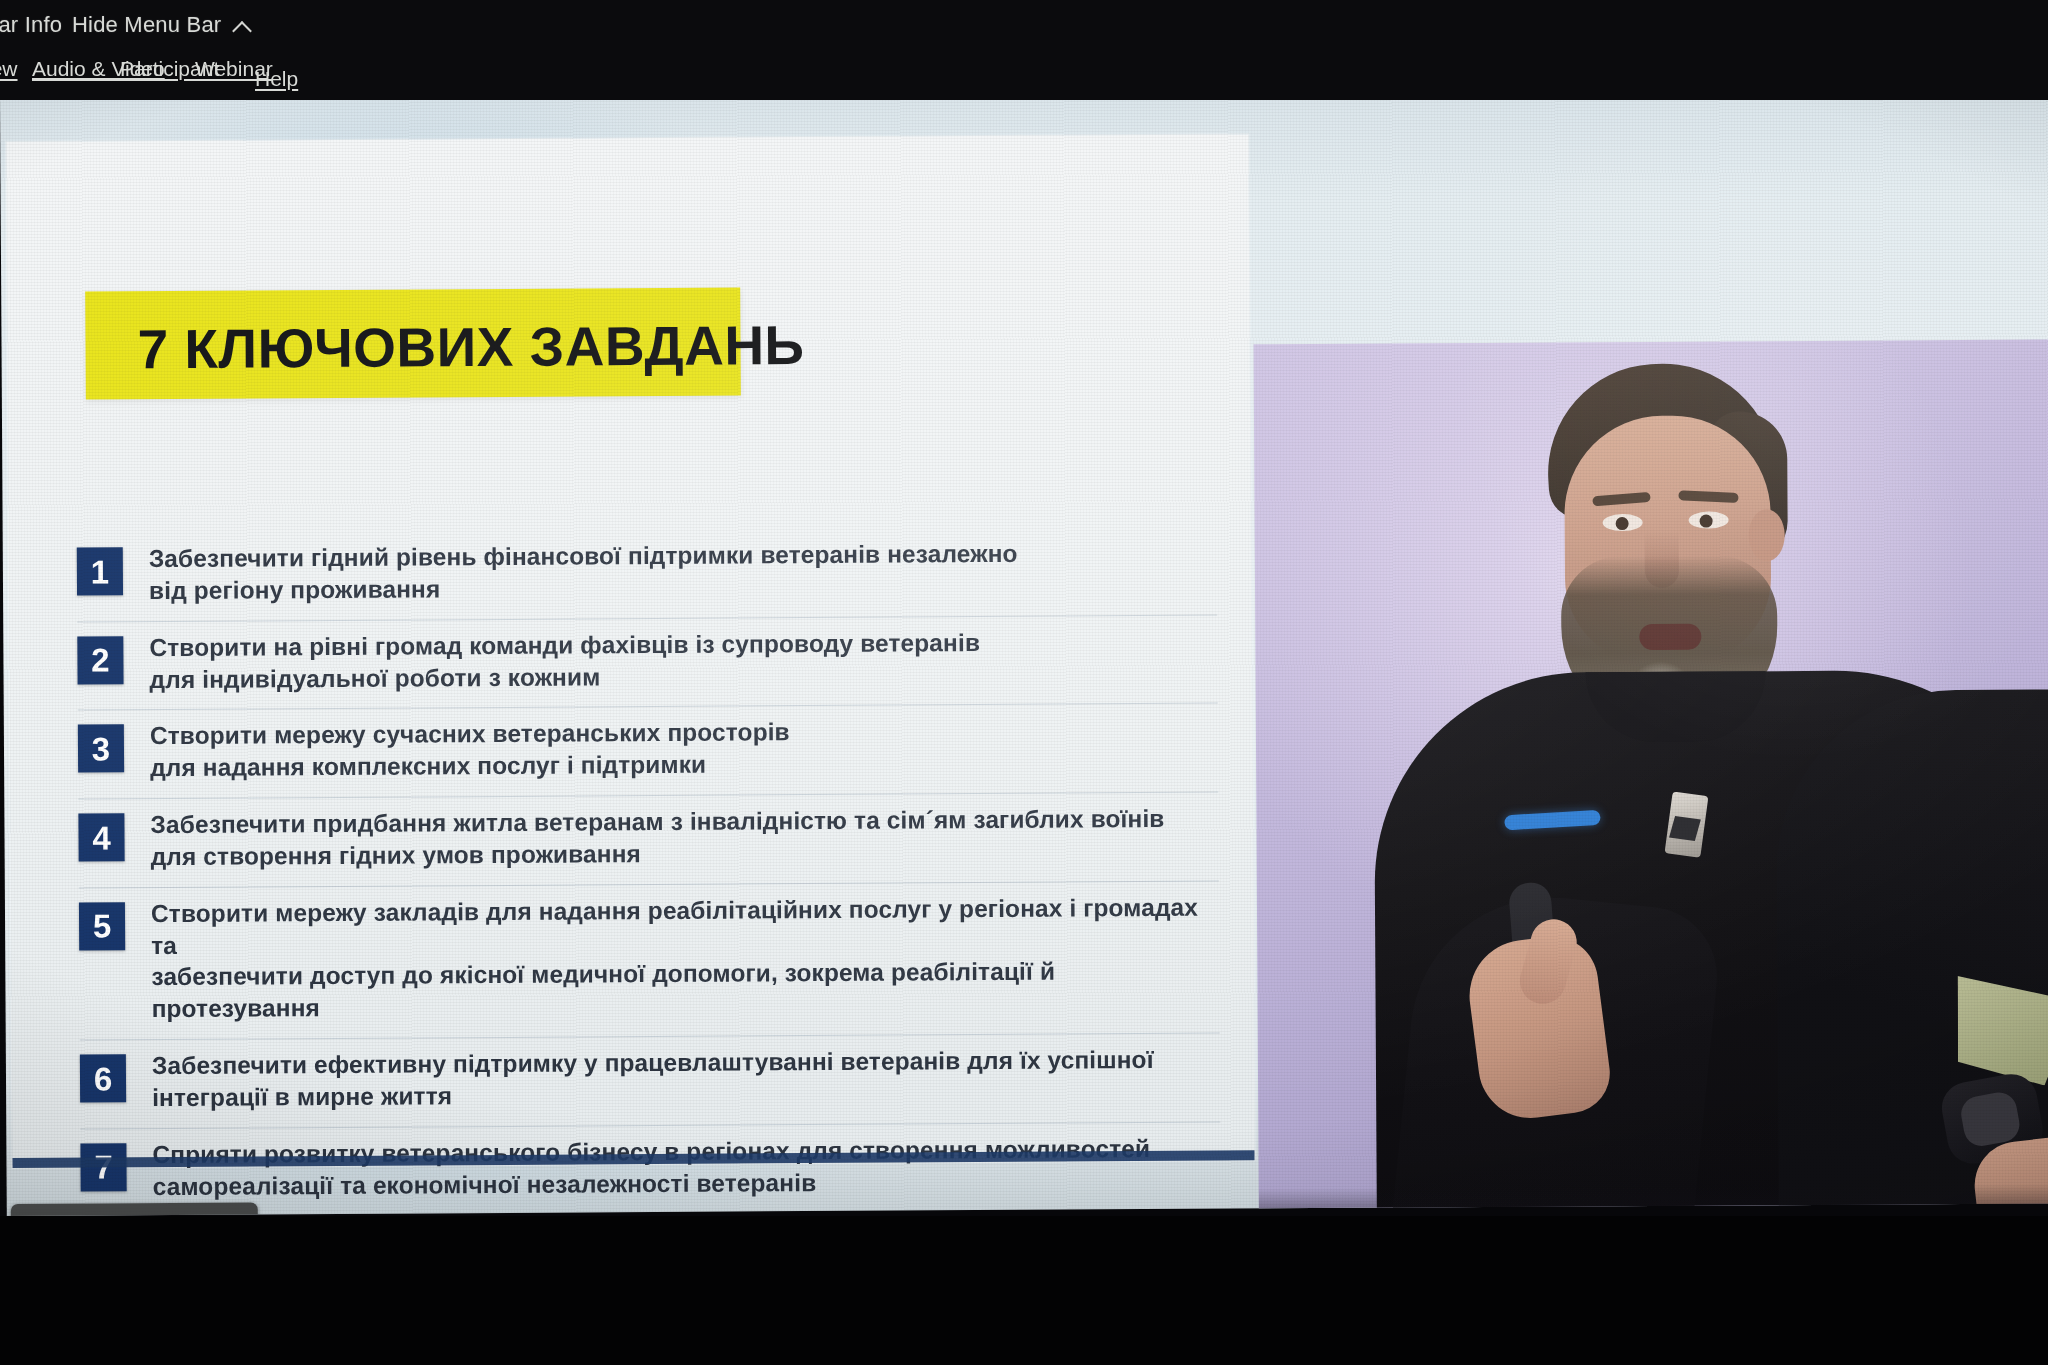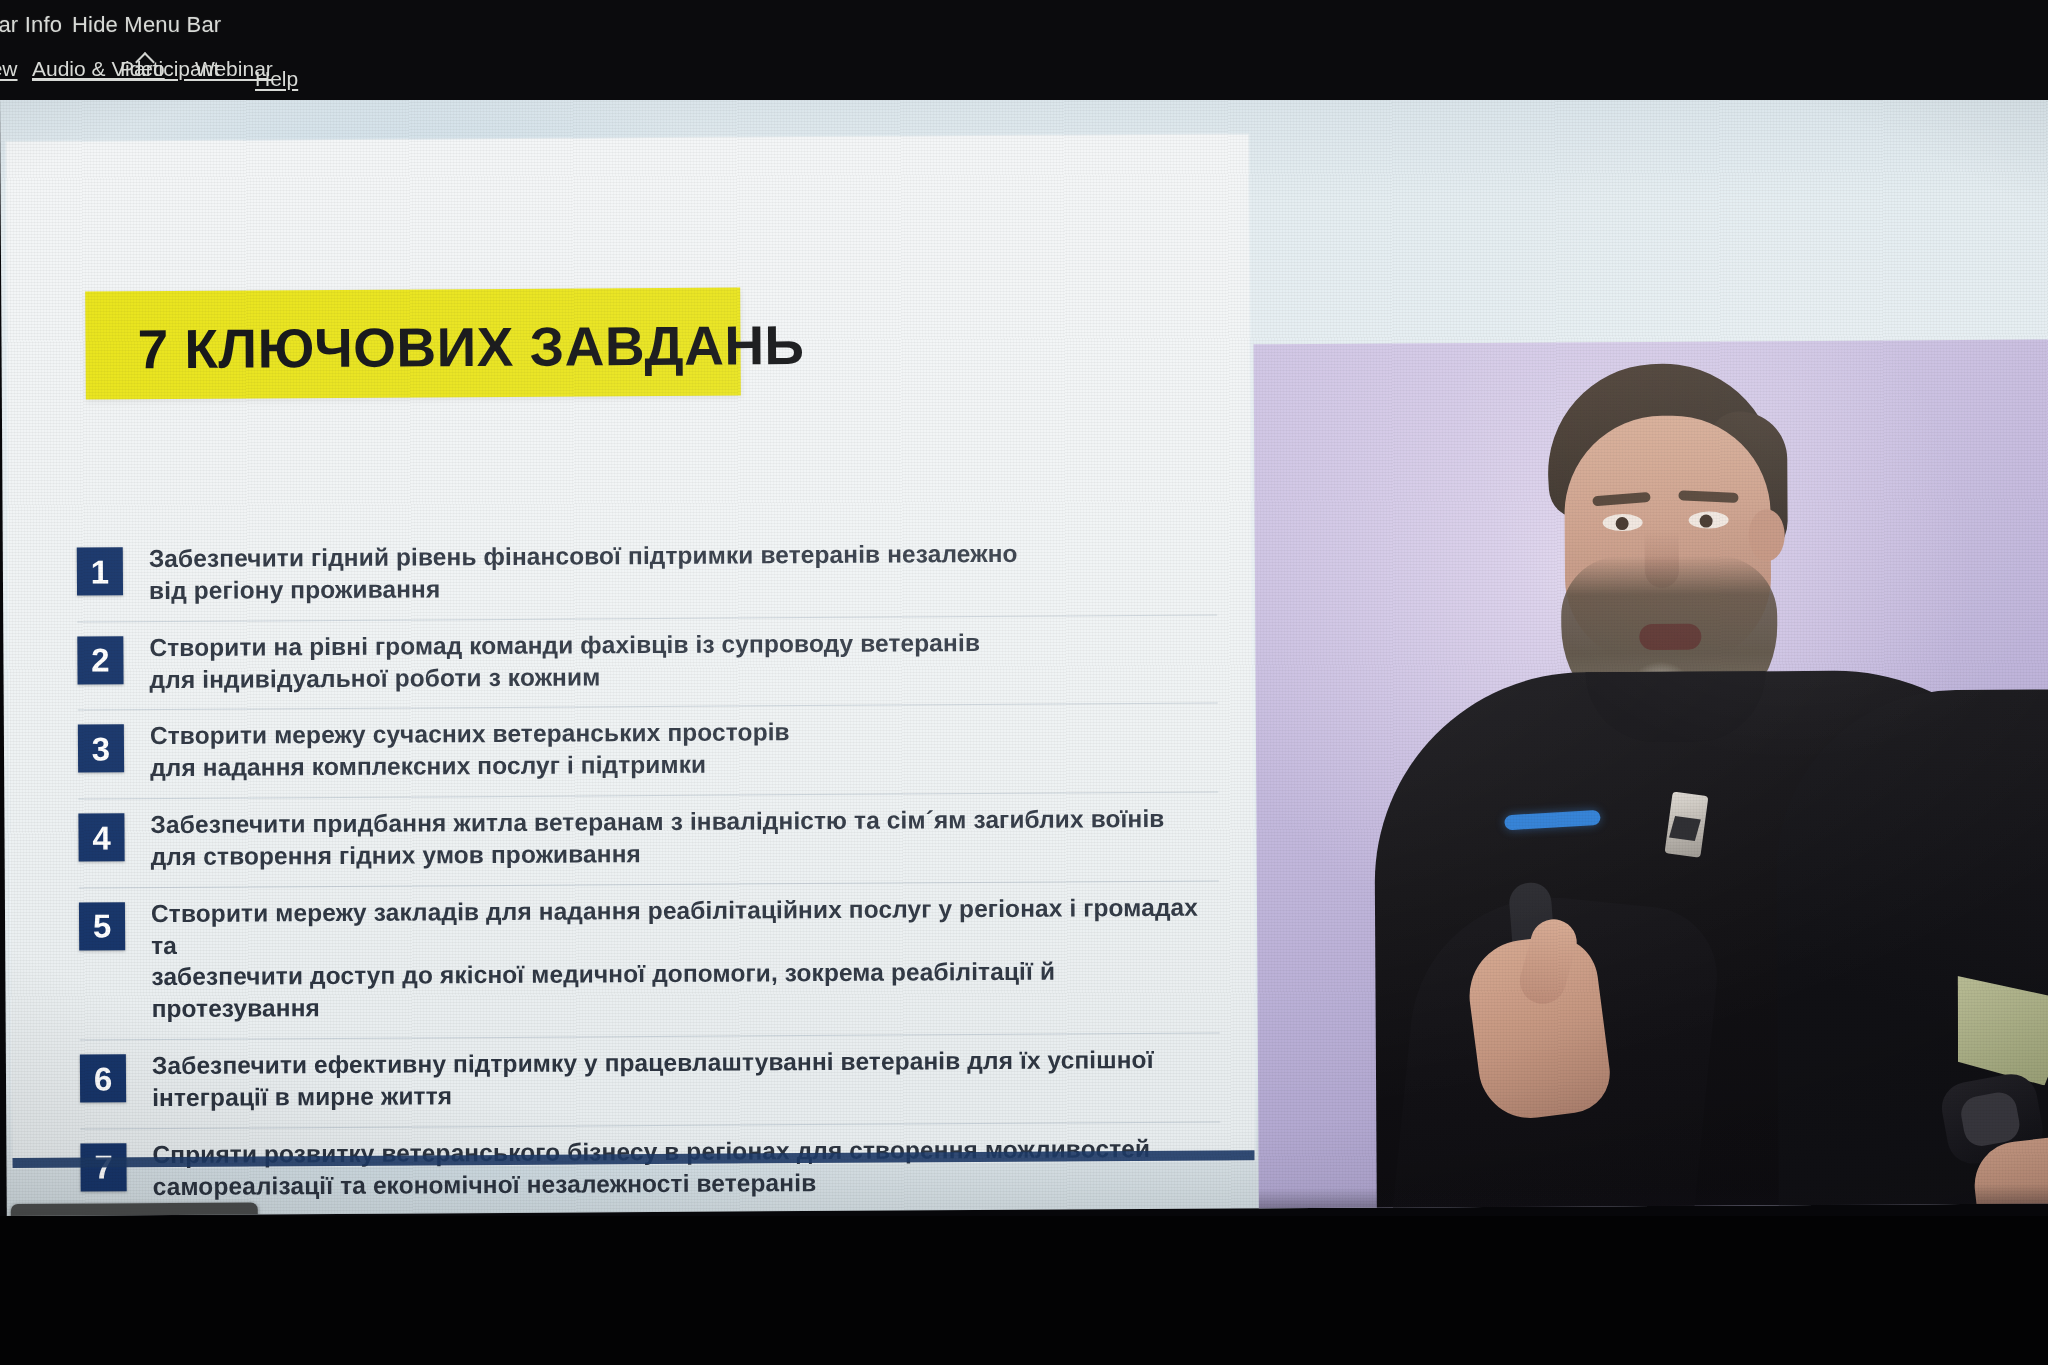--- a/index.html
+++ b/index.html
@@ -14,21 +14,21 @@
   #zoom-menubar{
     position:absolute;left:0;top:0;width:2048px;height:100px;
     background:#0b0b0d;
     z-index:40;
   }
   .mb-item{
     color:#d8dad6;font-size:22px;letter-spacing:.2px;white-space:nowrap;
     text-shadow:0 0 2px rgba(255,255,255,.18);
   }
   #webinar-info{position:absolute;left:-14px;top:12px;}
-  #hide-menu-bar{position:absolute;left:72px;top:12px;display:flex;align-items:center;gap:12px;flex-direction:column;}
+  #hide-menu-bar{position:absolute;left:72px;top:12px;display:flex;align-items:center;gap:12px;}
   .chevron-up{
     display:inline-block;width:22px;height:12px;position:relative;
   }
   .chevron-up::before{
     content:"";position:absolute;left:2px;top:5px;width:12px;height:12px;
     border-left:2.4px solid #d2d4d0;border-top:2.4px solid #d2d4d0;
     transform:rotate(45deg);
   }
   .mb2{position:absolute;top:57px;color:#d8dad6;font-size:21px;}
   .mb2 u{text-decoration:underline;text-underline-offset:3px;}

